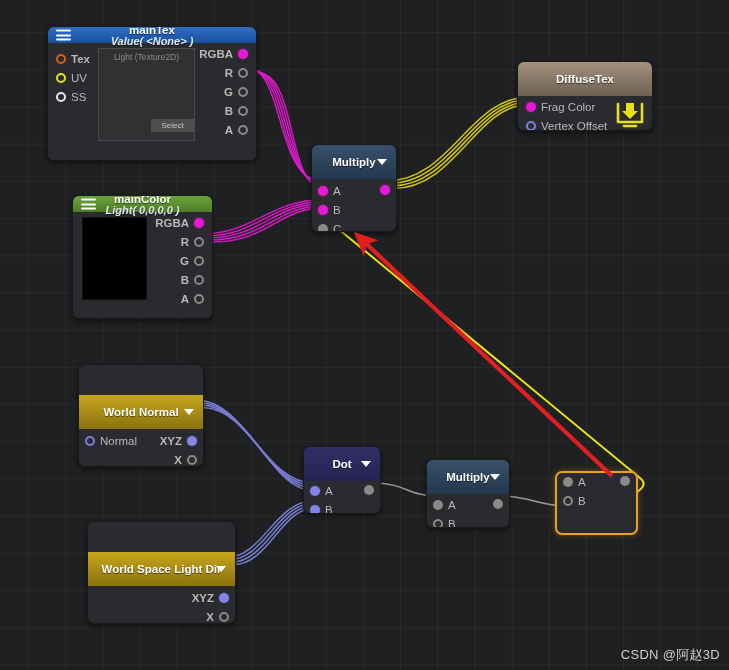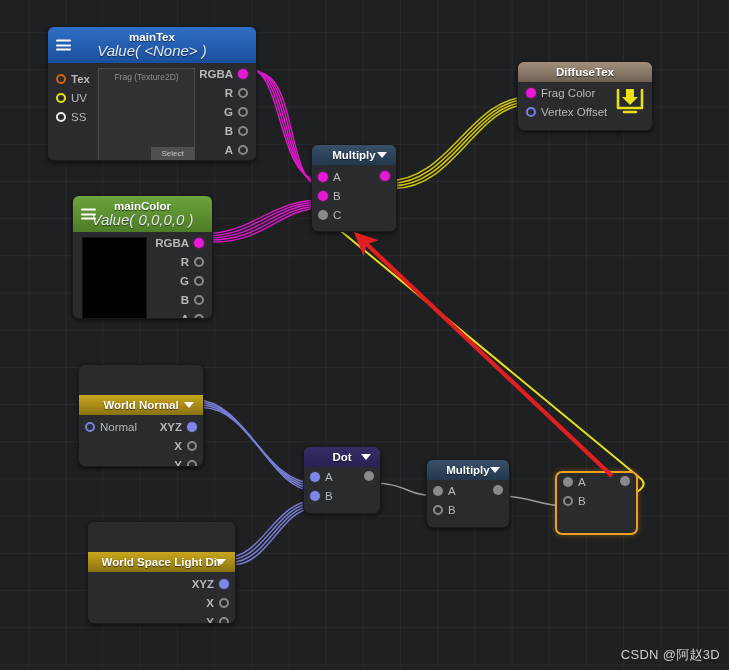--- a/index.html
+++ b/index.html
@@ -26,30 +26,30 @@
     background: #2a2b2e;
     border-radius: 7px;
     border: 1px solid #1a1a1c;
     box-shadow: 0 2px 5px rgba(0,0,0,0.55);
     overflow: hidden;
   }
   .node.selected { border: 2px solid #f0a020; box-shadow: 0 0 6px rgba(240,160,32,0.35); }
 
   .nhead {
     position: relative;
-    height: 20px;
+    height: 34px;
     display: flex; align-items: center; justify-content: center;
     color: #ffffff;
     font-size: 11.5px; font-weight: bold;
     text-shadow: 0 1px 1px rgba(0,0,0,0.6);
     user-select: none;
   }
-  .nhead.tall { height: 36px; flex-direction: column; justify-content: center; gap: 0px; }
+  .nhead.tall { height: 16px; flex-direction: column; justify-content: center; gap: 0px; }
   .nhead .sub {
-    font-size: 15px; font-weight: normal; font-style: italic;
+    font-size: 11px; font-weight: bold; font-style: italic;
     color: #e4e8ef; text-shadow: 0 1px 1px rgba(0,0,0,0.5);
     margin-top: -1px;
   }
   .head-blue { background: linear-gradient(#2f6fc4, #1a4f9e); }
   .head-green { background: linear-gradient(#6ca33c, #4d7d26); }
   .head-tan { background: linear-gradient(#a2907b, #6e6154); }
   .head-gold { background: linear-gradient(#c9a61c, #8a7210); margin-top: 30px; }
   .head-steel { background: linear-gradient(#39506a, #23384d); }
   .head-purple { background: linear-gradient(#332f66, #262253); }
 
@@ -91,21 +91,21 @@
   .texbox {
     position: absolute;
     background: #303133;
     border: 1px solid #4a4b4d;
   }
   .texbox .texlabel {
     position: absolute; top: 3px; left: 0; right: 0;
     text-align: center; font-size: 8.5px; color: #8d8d8d;
   }
   .texbox .selectbtn {
-    position: absolute; right: 0px; bottom: 0px;
+    position: absolute; right: 0px; bottom: 8px;
     width: 43px; height: 13px;
     background: #4e4f51;
     color: #c6c6c6; font-size: 8px;
     display: flex; align-items: center; justify-content: center;
   }
   .swatch { position: absolute; background: #000000; border: 1px solid #131313; }
 
   .savebadge { position: absolute; }
 
   .watermark {
@@ -184,21 +184,21 @@
       <div class="port" style="left:8px; top:29px;">
         <span class="dot ring-yellow"></span>
         <span>UV</span>
       </div>
       <div class="port" style="left:8px; top:48px;">
         <span class="dot ring-white"></span>
         <span>SS</span>
       </div>
 
       <div class="texbox" style="left:50px; top:5px; width:97px; height:93px;">
-        <span class="texlabel">Frag (Texture2D)</span>
+        <span class="texlabel">Light (Texture2D)</span>
         <span class="selectbtn">Select</span>
       </div>
 
       <div class="port right" style="right:8px; top:5px;">
         <span class="dot filled-mag"></span>
         <span>RGBA</span>
       </div>
       <div class="port right" style="right:8px; top:24px;">
         <span class="dot ring-gray"></span>
         <span>R</span>
@@ -219,21 +219,21 @@
   </div>
 
   <div class="node" style="left:72px; top:195px; width:141px; height:124px;">
     <div class="nhead head-green tall">
       <span class="hamburger">
           <i></i>
           <i></i>
           <i></i>
         </span>
       <span>mainColor</span>
-      <span class="sub">Value( 0,0,0,0 )</span>
+      <span class="sub">Light( 0,0,0,0 )</span>
     </div>
     <div class="nbody" style="height:93px;">
       <div class="swatch" style="left:9px; top:5px; width:65px; height:83px;"></div>
 
       <div class="port right" style="right:8px; top:5px;">
         <span class="dot filled-mag"></span>
         <span>RGBA</span>
       </div>
       <div class="port right" style="right:8px; top:24px;">
         <span class="dot ring-gray"></span>

